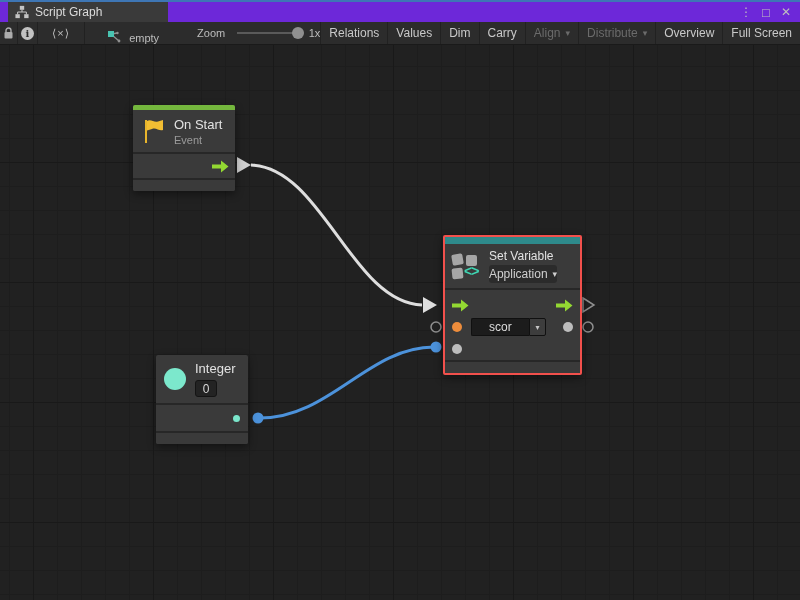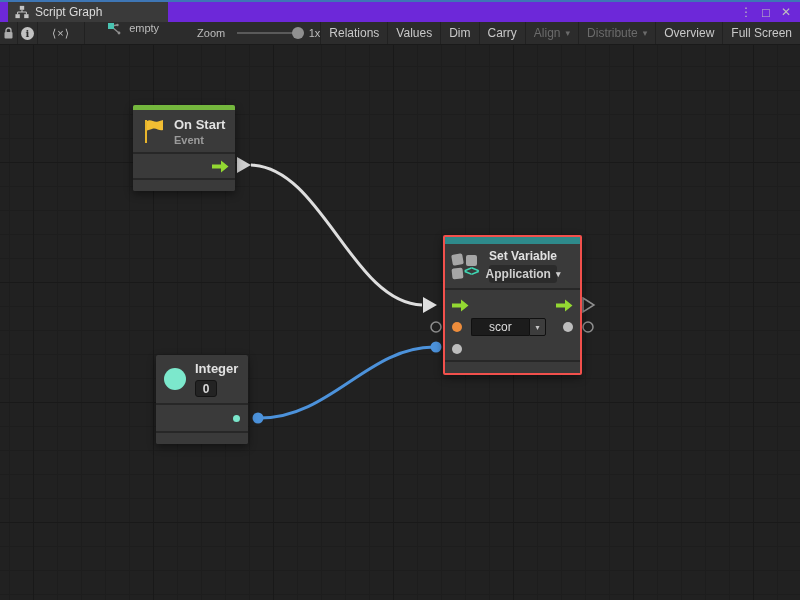--- a/index.html
+++ b/index.html
@@ -22,21 +22,21 @@
   #win-controls .wbtn.max { font-size:13px; }
 
   
   #toolbar { position:absolute; left:0; top:22px; width:800px; height:23px; background:#2C2C2C;
     border-bottom:1px solid #1A1A1A; display:flex; align-items:stretch; color:#C6C6C6; font-size:12px; }
   .titem { display:flex; align-items:center; justify-content:center; }
   .tsep { width:1px; background:#212121; }
   #lock-btn { width:24px; }
   #info-btn { width:27px; }
   #code-btn { width:66px; color:#BDBDBD; font-size:11px; letter-spacing:1px; }
-  #graph-chip { margin-left:22px; display:flex; align-items:flex-start; gap:8px; color:#BDBDBD; font-size:11px; }
+  #graph-chip { margin-left:22px; display:flex; align-items:flex-end; gap:8px; color:#BDBDBD; font-size:11px; }
   #zoom-label { margin-left:38px; color:#BDBDBD; font-size:11px; }
   #zoom-track { position:relative; margin-left:12px; width:88px; height:2px; background:#5A5A5A;
     align-self:center; }
   #zoom-knob { position:absolute; right:-4px; top:-5px; width:12px; height:12px; border-radius:50%;
     background:#8F8F8F; }
   #zoom-value { margin-left:9px; color:#BDBDBD; font-size:11px; }
   #tb-buttons { margin-left:auto; display:flex; align-items:stretch; }
   .tbtn { display:flex; align-items:center; padding:0 8px; border-left:1px solid #212121;
     color:#C9C9C9; white-space:nowrap; cursor:default; }
   .tbtn.disabled { color:#6B6B6B; }
@@ -77,21 +77,21 @@
     background:#3A3A3A; }
   #node-setvar .stripe { height:7px; background:#2E8A8B; }
   #node-setvar .hdr { height:44px; display:flex; align-items:center; gap:7px; padding-left:7px; }
   #setvar-icon { position:relative; width:30px; height:28px; flex:none; }
   #setvar-icon .sq { position:absolute; width:11px; height:11px; background:#A6A6A6; border-radius:2px; }
   #setvar-icon .sq1 { left:0; top:2px; transform:rotate(-10deg); }
   #setvar-icon .sq2 { left:14px; top:3px; }
   #setvar-icon .sq3 { left:0; top:16px; transform:rotate(-6deg); }
   #setvar-icon .angle { position:absolute; left:12px; top:11px; color:#3FD9B5; font-size:14px;
     font-weight:bold; letter-spacing:-1px; }
-  .hdr-col { display:flex; flex-direction:column; gap:2px;font-weight:bold; }
+  .hdr-col { display:flex; flex-direction:column; gap:2px; }
   .scope-dd { width:68px; height:18px; background:#2B2B2B; border-radius:3px; color:#CFCFCF;
     font-size:12px; display:flex; align-items:center; justify-content:center; gap:5px; }
   #node-setvar .body { padding-top:4px; }
   .prow { height:22px; display:flex; align-items:center; padding:0 7px; }
   .dot { width:10px; height:10px; border-radius:50%; flex:none; }
   .dot.orange { background:#EE8D3C; }
   .dot.gray { background:#BDBDBD; }
   .score-wrap { display:flex; margin-left:9px; }
   .score-input { width:58px; height:18px; background:#1C1C1C; border:1px solid #101010;
     border-right:none; border-radius:2px 0 0 2px; color:#DDDDDD; font-size:12px; padding:0 17px;

